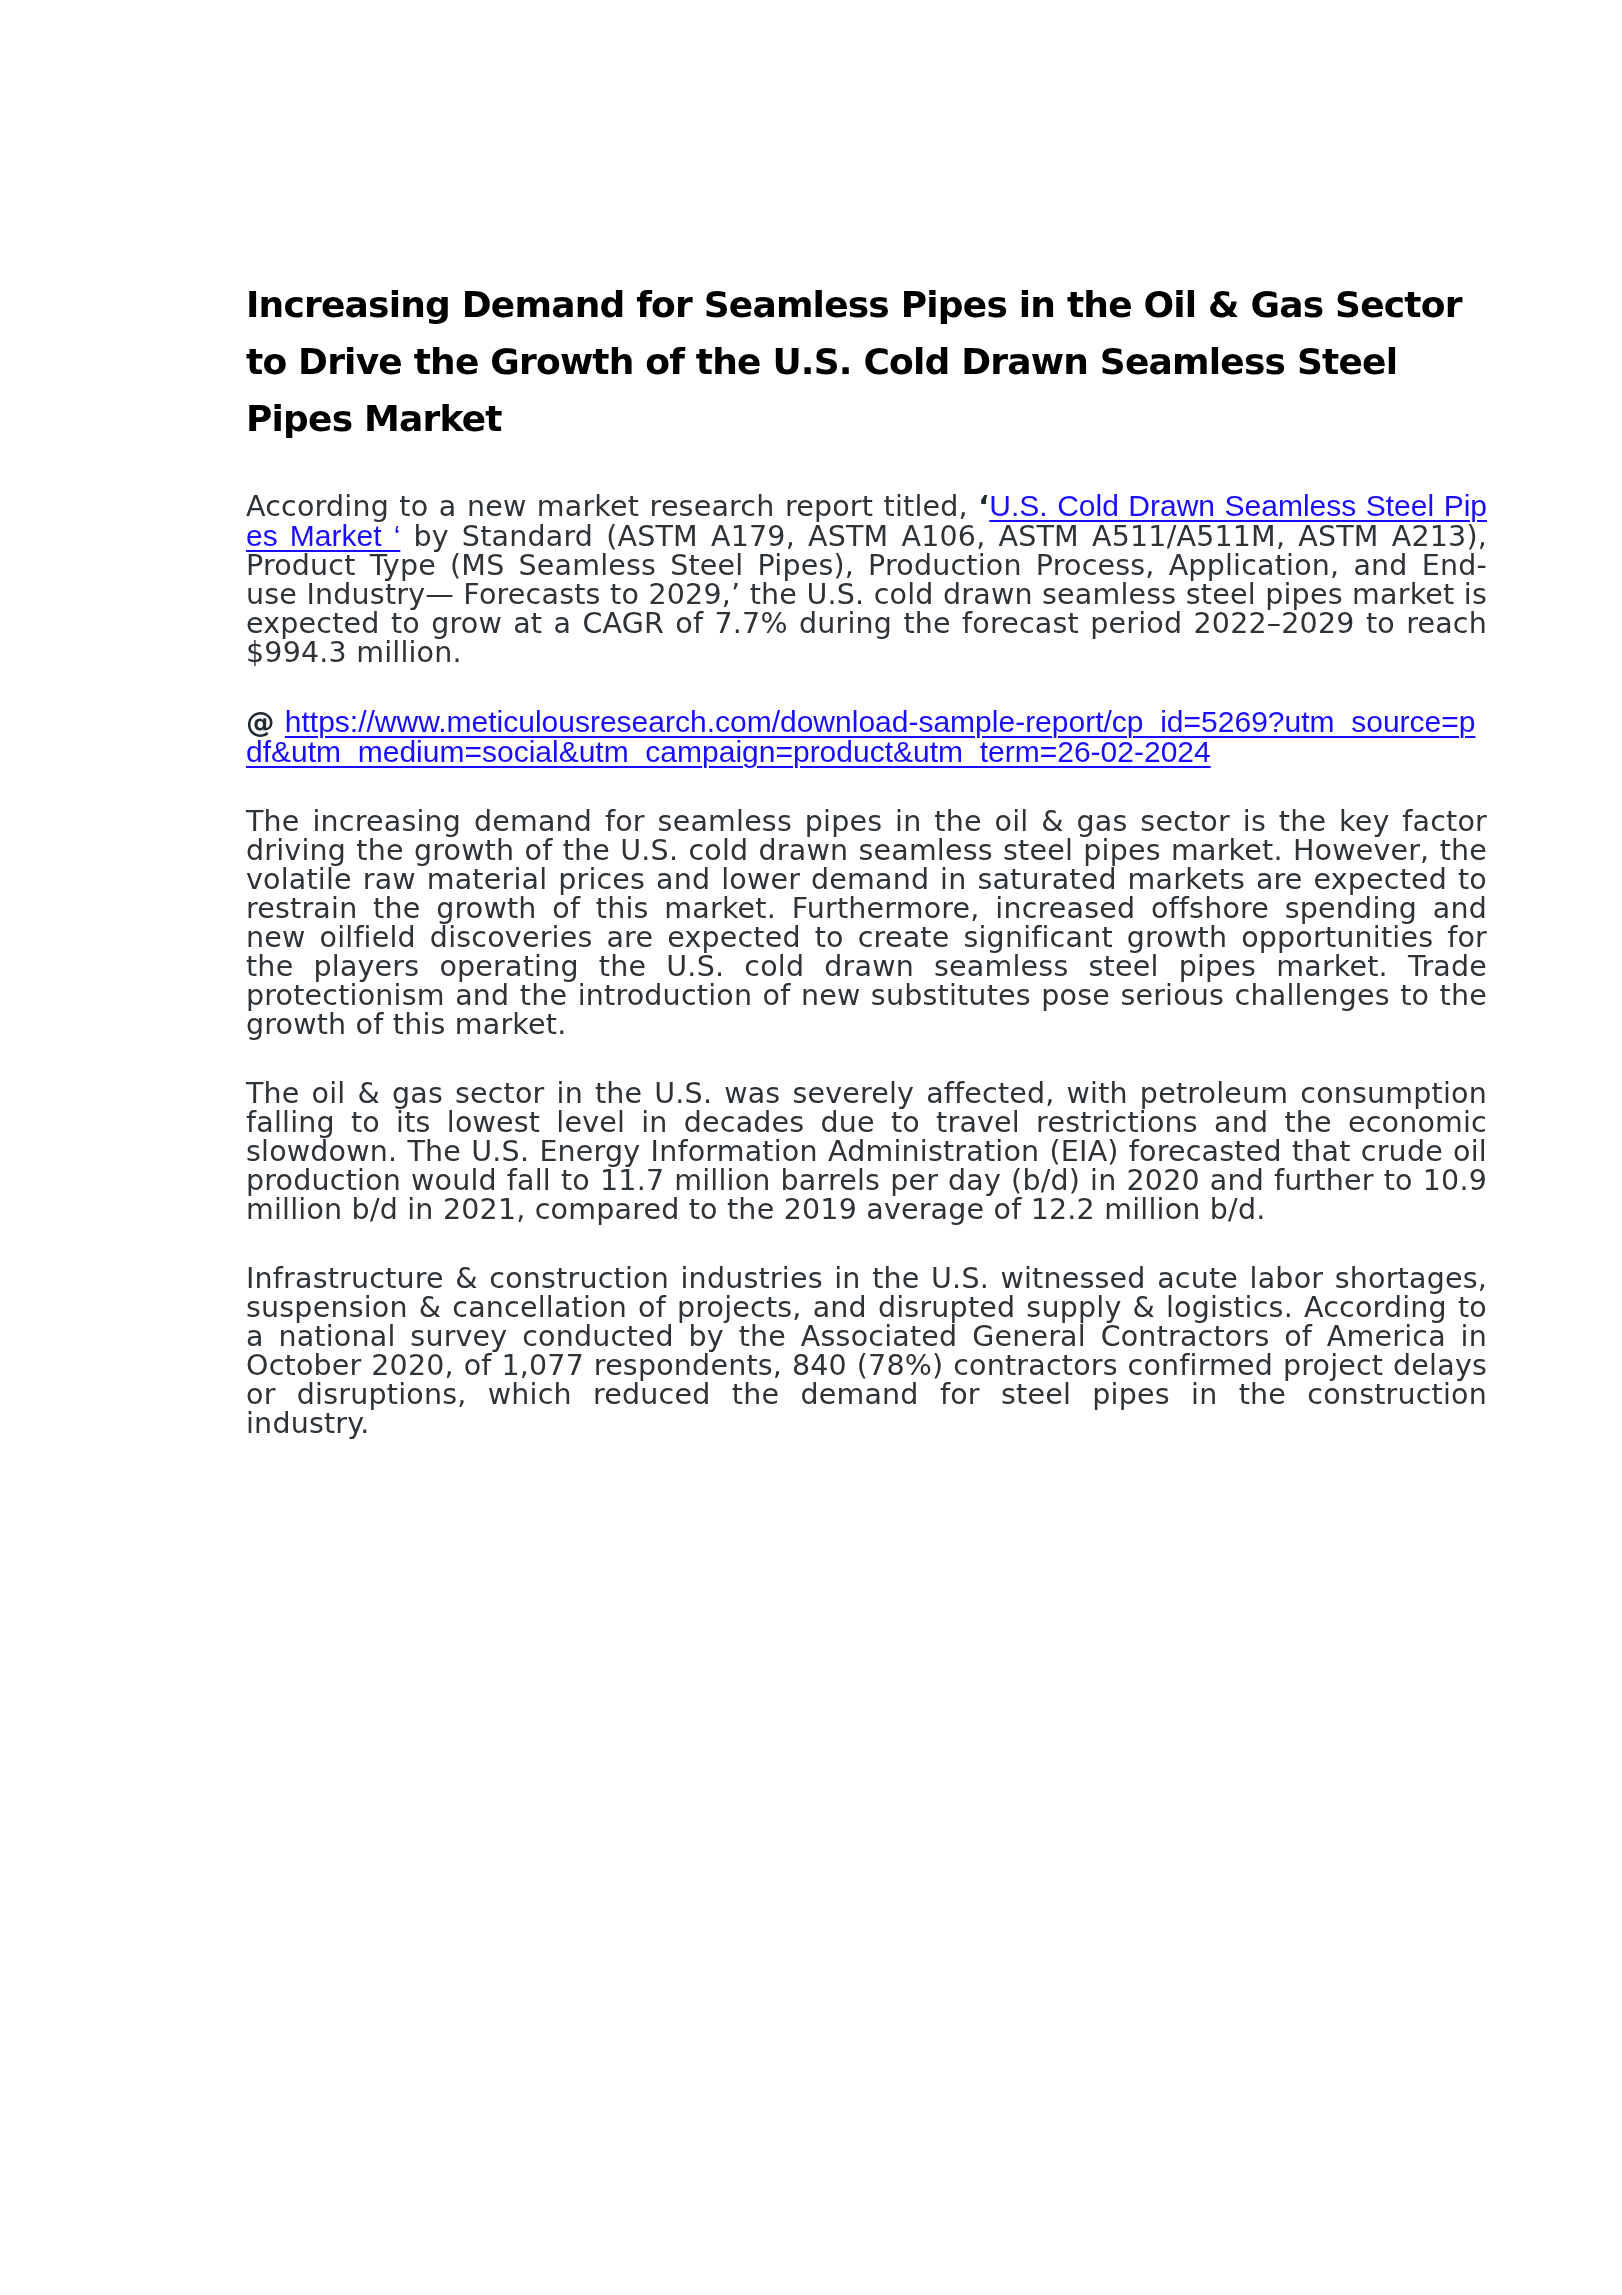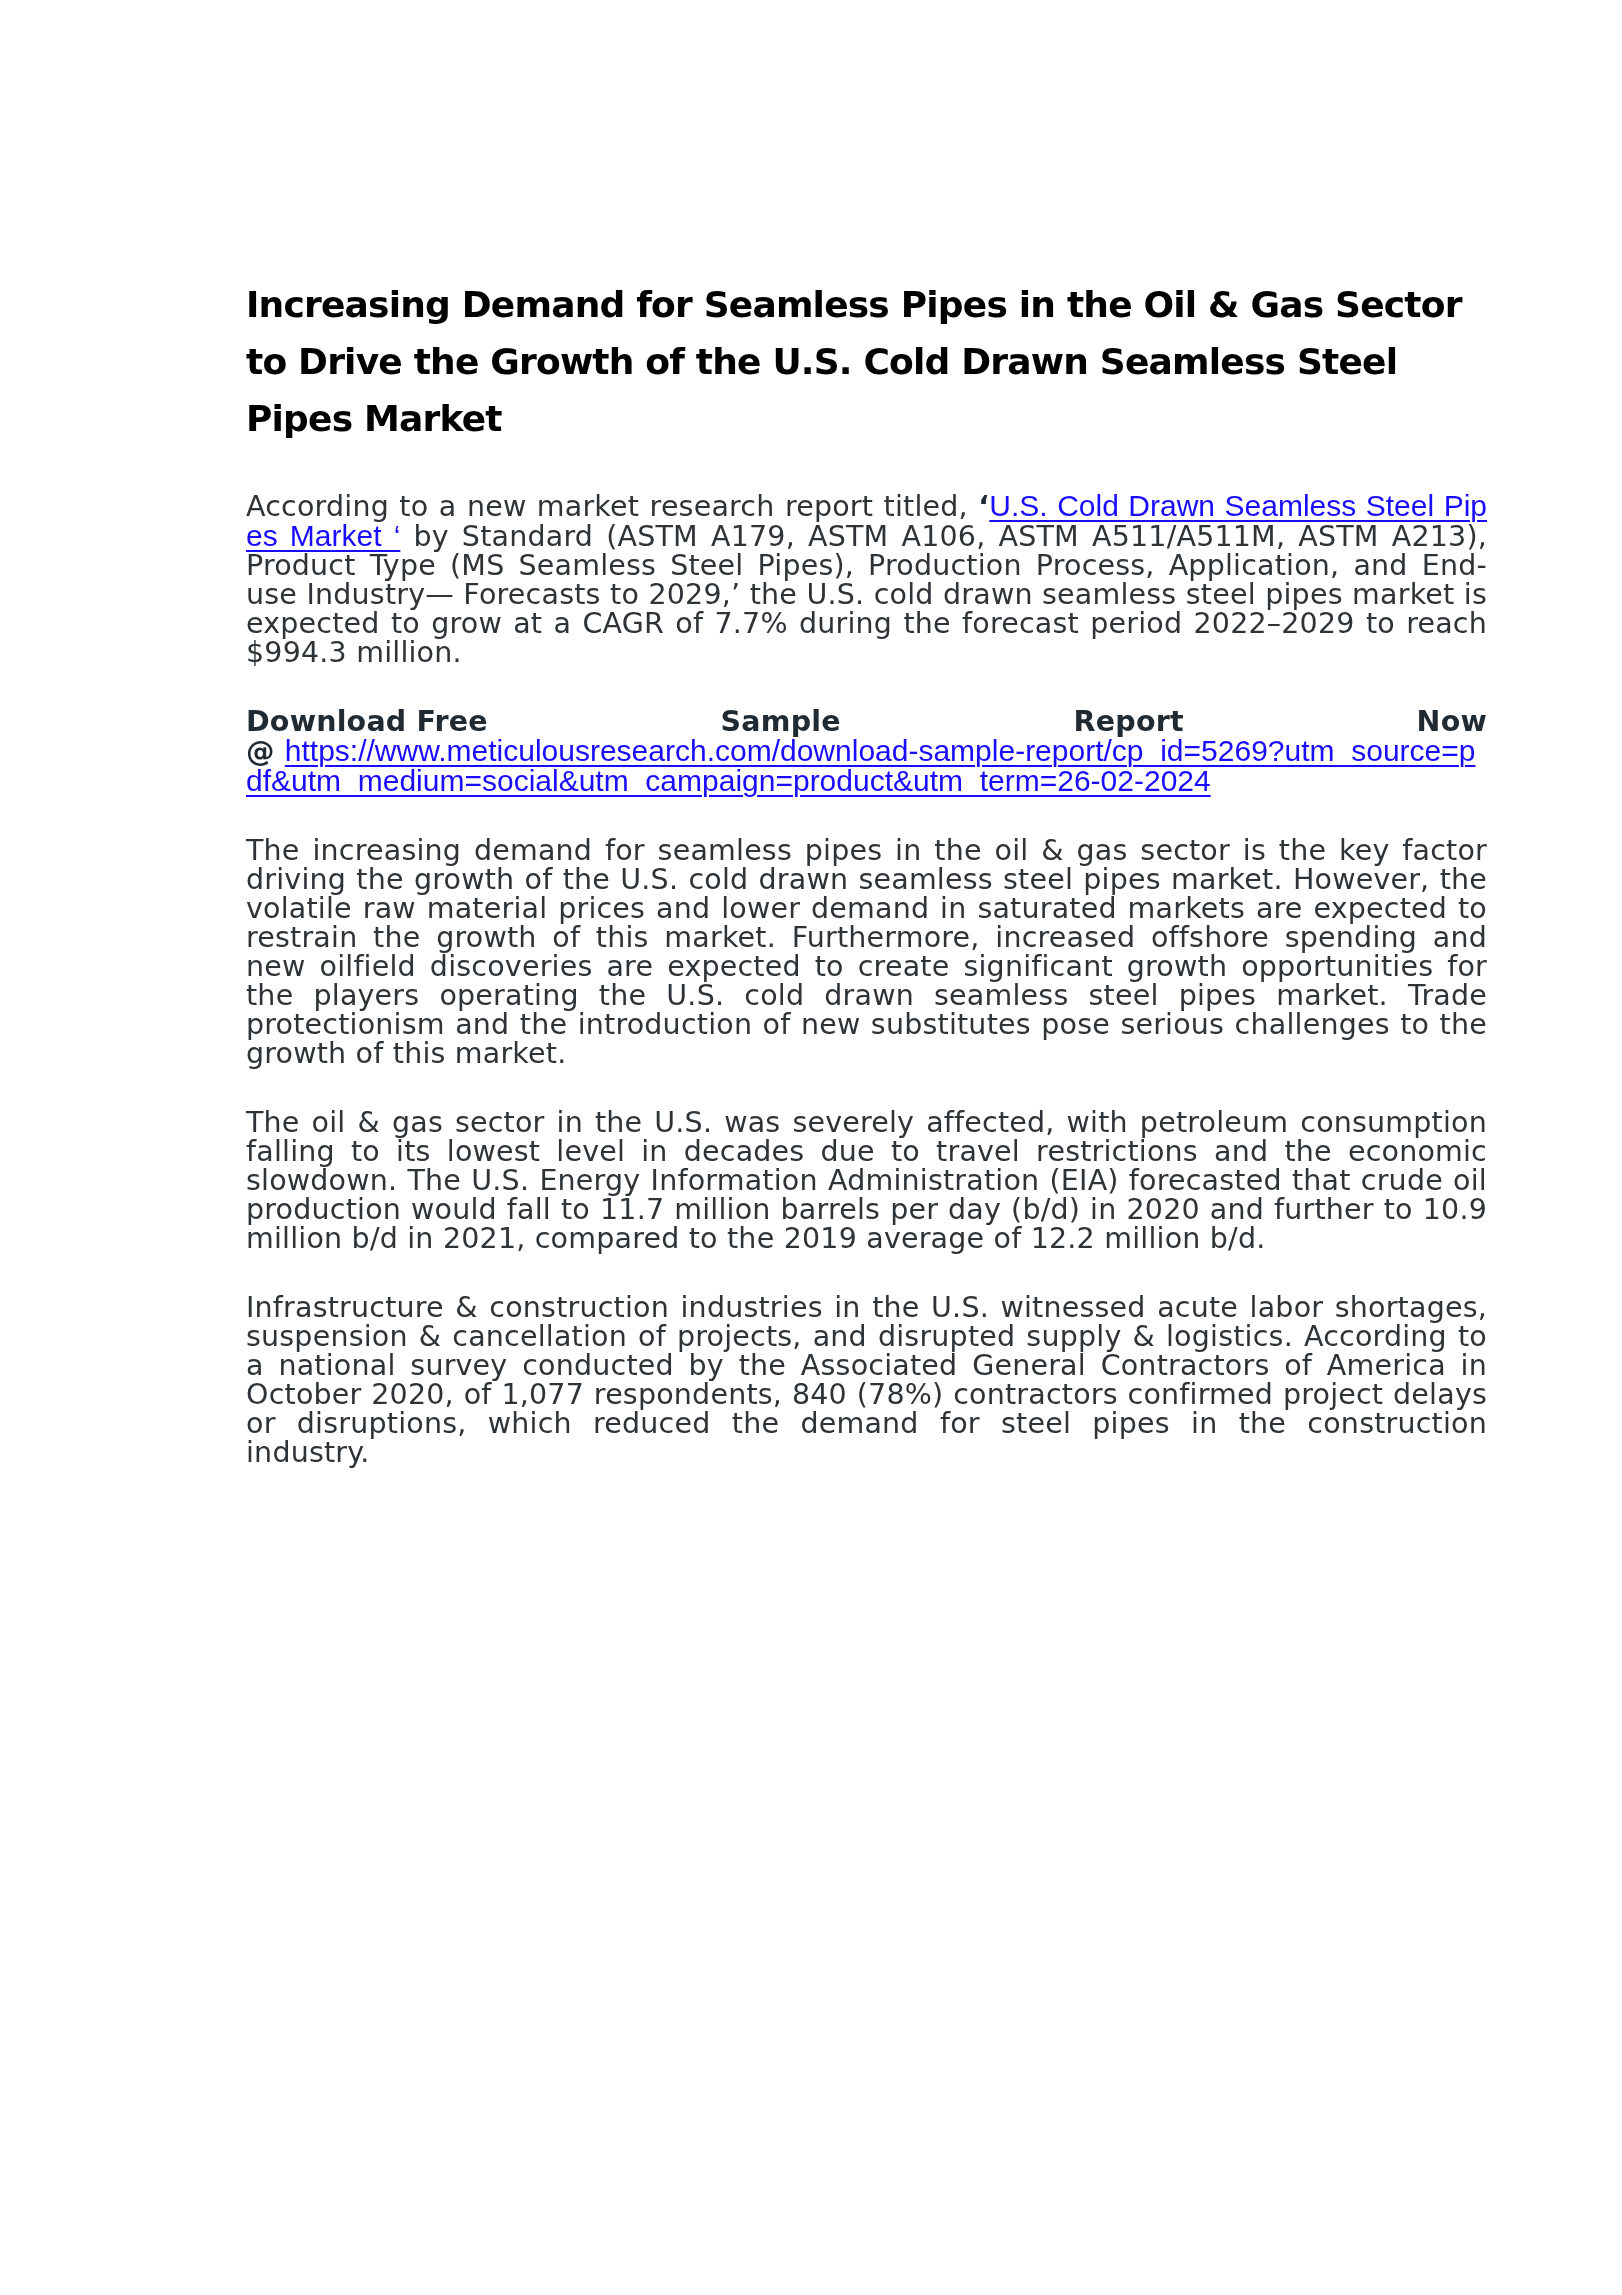--- a/index.html
+++ b/index.html
@@ -59,26 +59,20 @@
 </head>
 <body>
 
 <div class="page">
 
   <h1 class="title">Increasing Demand for Seamless Pipes in the Oil &amp; Gas Sector to Drive the Growth of the U.S. Cold Drawn Seamless Steel Pipes Market</h1>
 
   <p class="para"><span>According to a new market research report titled, </span><span class="strong">‘</span><a class="link" href="#">U.S. Cold Drawn Seamless Steel Pipes Market ‘</a><span> by Standard (ASTM A179, ASTM A106, ASTM A511/A511M, ASTM A213), Product Type (MS Seamless Steel Pipes), Production Process, Application, and End-use Industry— Forecasts to 2029,’ the U.S. cold drawn seamless steel pipes market is expected to grow at a CAGR of 7.7% during the forecast period 2022–2029 to reach $994.3 million.</span></p>
 
   <div class="para">
-    <div class="cta-head strong">
-      <span>Download Free</span>
-      <span>Sample</span>
-      <span>Report</span>
-      <span>Now</span>
-    </div>
     <div class="cta-link-line"><span class="strong">@ </span><a class="link" href="#">https://www.meticulousresearch.com/download-sample-report/cp_id=5269?utm_source=pdf&amp;utm_medium=social&amp;utm_campaign=product&amp;utm_term=26-02-2024</a></div>
   </div>
 
   <p class="para">The increasing demand for seamless pipes in the oil &amp; gas sector is the key factor driving the growth of the U.S. cold drawn seamless steel pipes market. However, the volatile raw material prices and lower demand in saturated markets are expected to restrain the growth of this market. Furthermore, increased offshore spending and new oilfield discoveries are expected to create significant growth opportunities for the players operating the U.S. cold drawn seamless steel pipes market. Trade protectionism and the introduction of new substitutes pose serious challenges to the growth of this market.</p>
 
   <p class="para">The oil &amp; gas sector in the U.S. was severely affected, with petroleum consumption falling to its lowest level in decades due to travel restrictions and the economic slowdown. The U.S. Energy Information Administration (EIA) forecasted that crude oil production would fall to 11.7 million barrels per day (b/d) in 2020 and further to 10.9 million b/d in 2021, compared to the 2019 average of 12.2 million b/d.</p>
 
   <p class="para">Infrastructure &amp; construction industries in the U.S. witnessed acute labor shortages, suspension &amp; cancellation of projects, and disrupted supply &amp; logistics. According to a national survey conducted by the Associated General Contractors of America in October 2020, of 1,077 respondents, 840 (78%) contractors confirmed project delays or disruptions, which reduced the demand for steel pipes in the construction industry.</p>
 
 

